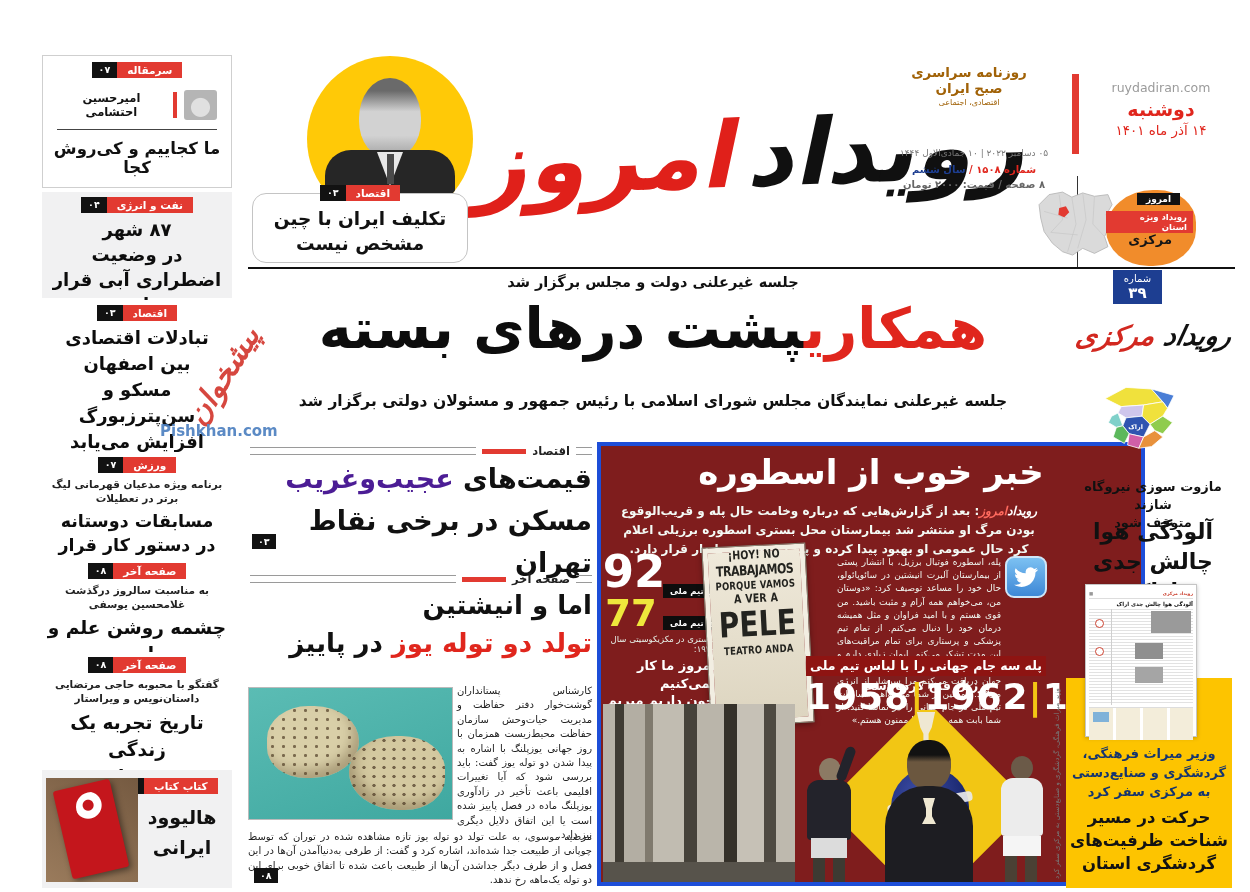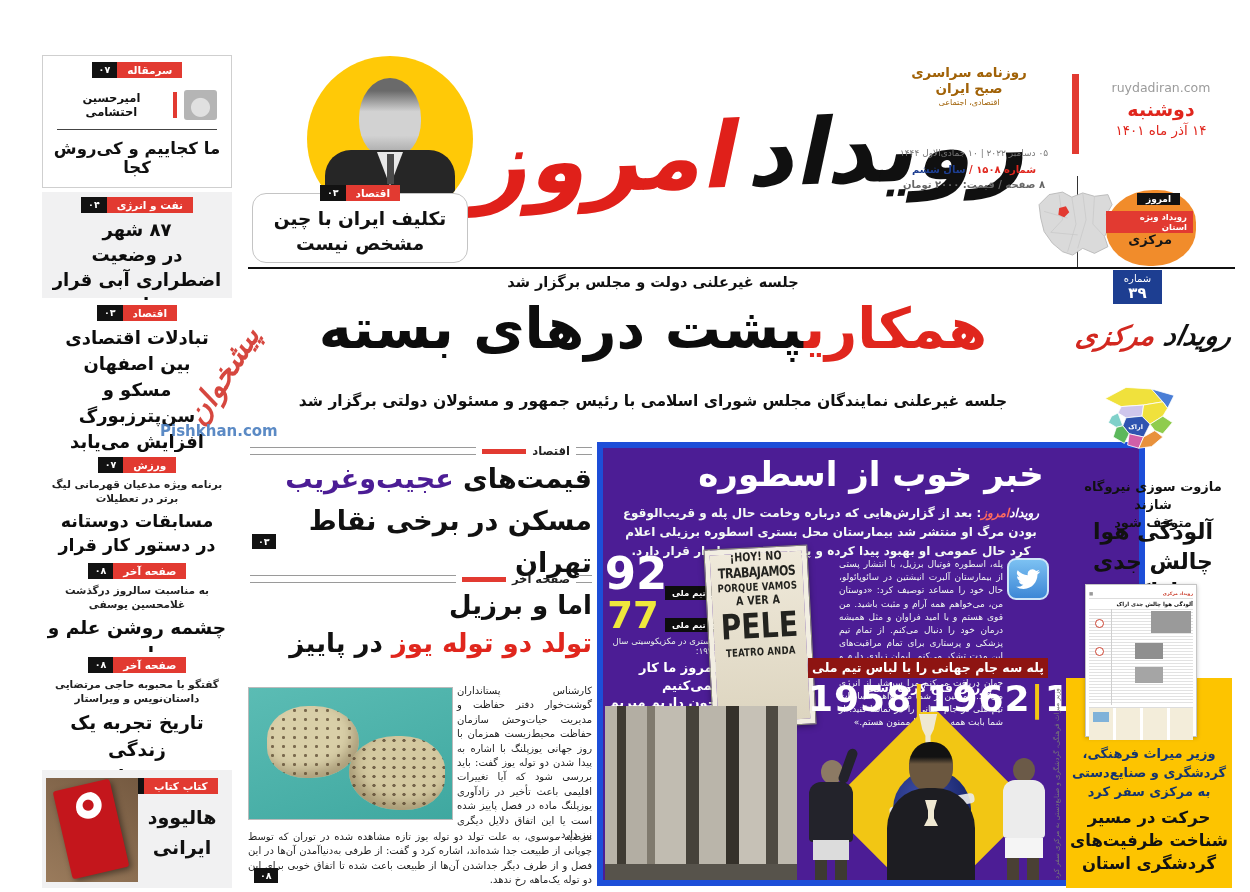--- a/index.html
+++ b/index.html
@@ -196,35 +196,35 @@
     <span class="pg-chip abs" style="left:2px;top:76px;">۰۳</span>
   </div>
 
   <div class="sect" style="top:572px;">
     <span class="sd sd1"></span>
     <span class="sect-label">صفحه آخر</span>
     <span class="sect-bar"></span>
     <span class="sd sd2"></span>
   </div>
   <div class="abs" style="left:250px;top:586px;width:342px;text-align:right;font-size:26px;font-weight:800;line-height:38px;">
-    <div>اما و برزیل</div>
+    <div>اما و انیشتین</div>
     <div>
       <span style="color:#e0261d;">تولد دو توله یوز</span><span> در پاییز</span>
     </div>
   </div>
 
   <div class="abs" style="left:248px;top:687px;width:205px;height:133px;background:linear-gradient(160deg,#5bbcb4,#3fa8a0);border:1px solid #bbb;box-sizing:border-box;overflow:hidden;">
     <span class="abs" style="left:18px;top:18px;width:92px;height:72px;border-radius:48% 52% 55% 45%;background-color:#d9cfa8;background-image:radial-gradient(#7a6a4e 1.4px, transparent 2px);background-size:11px 9px;box-shadow:inset -6px -8px 12px rgba(90,70,40,.35);"></span>
     <span class="abs" style="left:100px;top:48px;width:96px;height:74px;border-radius:52% 48% 45% 55%;background-color:#d4c9a0;background-image:radial-gradient(#74644a 1.4px, transparent 2px);background-size:10px 9px;box-shadow:inset 6px -8px 12px rgba(90,70,40,.35);"></span>
   </div>
   <div class="abs" style="left:457px;top:684px;width:135px;height:142px;font-size:10px;line-height:14.4px;text-align:justify;color:#222;">کارشناس پستانداران گوشت‌خوار دفتر حفاظت و مدیریت حیات‌وحش سازمان حفاظت محیط‌زیست همزمان با روز جهانی یوزپلنگ با اشاره به پیدا شدن دو توله یوز گفت: باید بررسی شود که آیا تغییرات اقلیمی باعث تأخیر در زادآوری یوزپلنگ ماده در فصل پاییز شده است یا این اتفاق دلایل دیگری نیز دارد.</div>
   <div class="abs" style="left:248px;top:830px;width:344px;font-size:10px;line-height:14.4px;text-align:justify;color:#222;">مرضیه موسوی، به علت تولد دو توله یوز تازه مشاهده شده در توران که توسط چوپانی از طبیعت جدا شده‌اند، اشاره کرد و گفت: از طرفی به‌دنیاآمدن آن‌ها در این فصل و از طرف دیگر جداشدن آن‌ها از طبیعت باعث شده تا اتفاق خوبی برای این دو توله یک‌ماهه رخ ندهد.</div>
   <span class="pg-chip abs" style="left:254px;top:868px;">۰۸</span>
 
-  <div class="abs" style="left:597px;top:442px;width:548px;height:444px;background:#4c1d95;border:6px solid #1d4ed8;box-sizing:border-box;overflow:hidden;color:#fff;">
+  <div class="abs" style="left:597px;top:442px;width:548px;height:444px;background:#7f1d1d;border:4px solid #1d4ed8;box-sizing:border-box;overflow:hidden;color:#fff;">
     <div class="ctr" style="margin-top:6px;font-size:34px;font-weight:800;">خبر خوب از اسطوره</div>
     <div class="abs ctr" style="left:12px;top:56px;width:432px;font-size:12px;font-weight:bold;line-height:19px;color:#f4faf5;">
       <span style="font-style:italic;">
         <span style="color:#fff;">رویداد</span><span style="color:#ff6a5e;">امروز</span></span><span>: بعد از گزارش‌هایی که درباره وخامت حال پله و قریب‌الوقوع بودن مرگ او منتشر شد بیمارستان محل بستری اسطوره برزیلی اعلام کرد حال عمومی او بهبود پیدا کرده و پله در وضعیت پایدار قرار دارد.</span>
     </div>
 
     <div class="abs" style="left:0;top:102px;width:66px;text-align:center;font-size:45px;font-weight:800;line-height:48px;color:#fff;direction:ltr;">92</div>
     <span class="stat-badge abs" style="left:62px;top:138px;">بازی برای تیم ملی</span>
     <div class="abs" style="left:2px;top:148px;width:56px;text-align:center;font-size:37px;font-weight:800;line-height:40px;color:#efe73c;direction:ltr;">77</div>
     <span class="stat-badge abs" style="left:62px;top:170px;">گلزنی برای تیم ملی</span>

